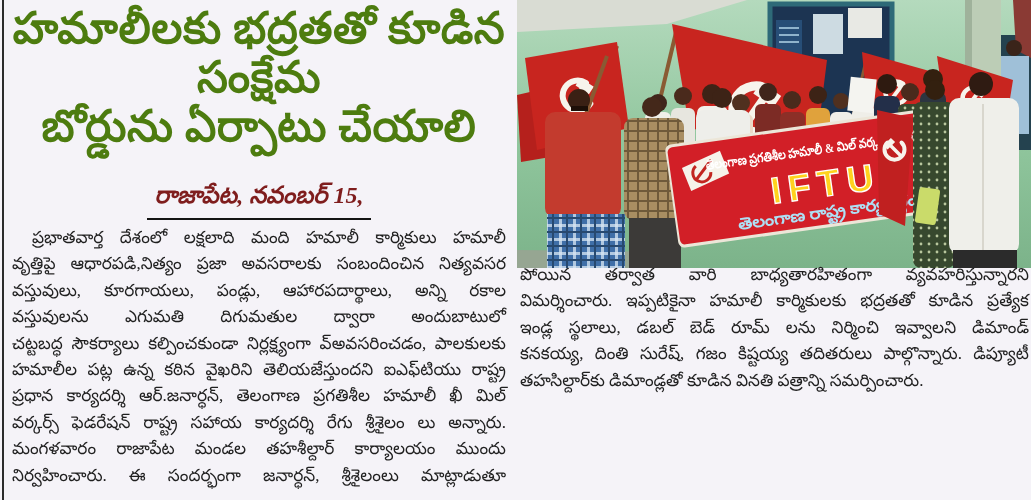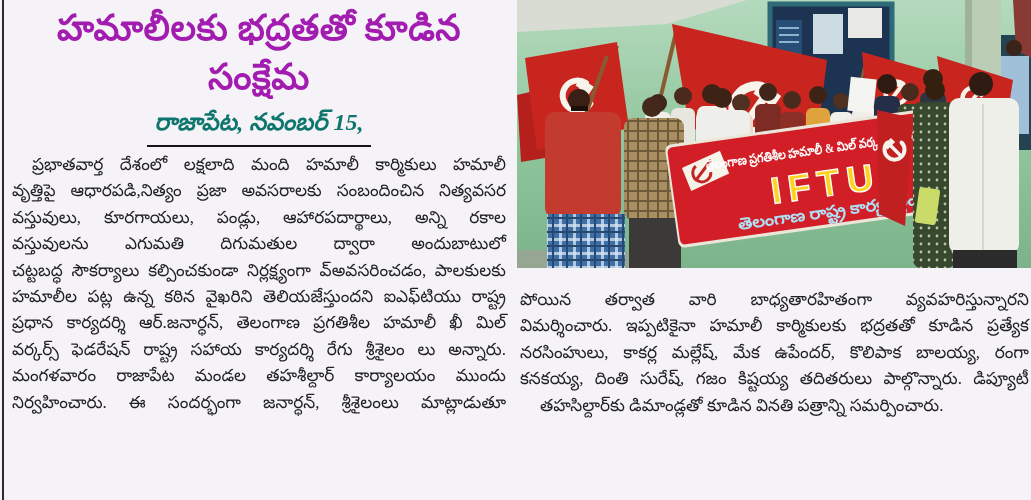--- a/index.html
+++ b/index.html
@@ -4,48 +4,49 @@
 <style>
   html,body{margin:0;padding:0;}
   body{
     width:1031px;height:500px;position:relative;overflow:hidden;
     background:#f5f3f8;
     font-family:"Liberation Serif", serif;
   }
   .left-rule{position:absolute;left:2px;top:0;width:2px;height:500px;background:#2b2b2b;}
   .left-col{position:absolute;left:12px;top:4px;width:494px;}
   .headline{
-    text-align:center;font-weight:bold;color:#a21caf;
-    font-size:36px;line-height:49px;letter-spacing:0.5px;
+    text-align:center;font-weight:bold;color:#4d7c0f;
+    font-size:44px;line-height:49px;letter-spacing:0.5px;
   }
   .dateline-wrap{text-align:center;margin-top:7px;}
   .dateline{
-    display:inline-block;font-size:24px;font-weight:bold;font-style:italic;color:#0f766e;
-    border-bottom:2.5px solid #141414;padding:0 8px 3px 8px;
+    display:inline-block;font-size:24px;font-weight:bold;font-style:italic;color:#7f1d1d;
+    border-bottom:2.5px solid #141414;padding:0 8px 3px 8px;margin-top:24px;
   }
   .body-block{margin-top:5px;}
   .bodyline{
     font-size:17px;line-height:26.4px;color:#1f1f1f;
     text-align:justify;text-align-last:justify;
     white-space:nowrap;overflow:visible;
   }
   .bodyline.indent{text-indent:20px;}
-  .bodyline.last-left{text-align-last:left;margin-left:20px;}
-  .right-col{position:absolute;left:520px;top:287px;width:509px;}
+  .bodyline.last-left{text-align-last:left;}
+  .right-col{position:absolute;left:520px;top:262px;width:509px;}
   .photo-wrap{position:absolute;left:517px;top:0;width:514px;height:268px;}
   .photo-wrap svg{display:block;}
 </style>
 </head>
 <body>
 
 <div class="left-rule"></div>
 
 <div class="left-col">
   <div class="headline">
     <div>హమాలీలకు భద్రతతో కూడిన సంక్షేమ</div>
+    <div>బోర్డును ఏర్పాటు చేయాలి</div>
   </div>
   <div class="dateline-wrap">
     <span class="dateline">రాజాపేట, నవంబర్ 15,</span>
   </div>
   <div class="body-block">
     <div class="bodyline indent">ప్రభాతవార్త దేశంలో లక్షలాది మంది హమాలీ కార్మికులు హమాలీ</div>
     <div class="bodyline">వృత్తిపై ఆధారపడి,నిత్యం ప్రజా అవసరాలకు సంబందించిన నిత్యవసర</div>
     <div class="bodyline">వస్తువులు, కూరగాయలు, పండ్లు, ఆహారపదార్థాలు, అన్ని రకాల</div>
     <div class="bodyline">వస్తువులను ఎగుమతి దిగుమతుల ద్వారా అందుబాటులో</div>
     <div class="bodyline">చట్టబద్ధ సౌకర్యాలు కల్పించకుండా నిర్లక్ష్యంగా వ్అవసరించడం, పాలకులకు</div>
@@ -191,16 +192,16 @@
       <rect x="432" y="98" width="70" height="156" rx="10" fill="#efefea"></rect>
       <line x1="466" y1="104" x2="466" y2="250" stroke="#d8d6cd" stroke-width="2"></line>
       <rect x="436" y="250" width="64" height="18" fill="#2b2b2b"></rect>
     </g>
   </svg>
 </div>
 
 <div class="right-col">
   <div class="bodyline">పోయిన తర్వాత వారి బాధ్యతారహితంగా వ్యవహరిస్తున్నారని</div>
   <div class="bodyline">విమర్శించారు. ఇప్పటికైనా హమాలీ కార్మికులకు భద్రతతో కూడిన ప్రత్యేక</div>
-  <div class="bodyline">నరసింహులు, కాకర్ల మల్లేష్, మేక ఉపేందర్, కొలిపాక బాలయ్య, రంగా</div>
+  <div class="bodyline">ఇండ్ల స్థలాలు, డబల్ బెడ్ రూమ్ లను నిర్మించి ఇవ్వాలని డిమాండ్</div>
   <div class="bodyline">కనకయ్య, దింతి సురేష్, గజం కిష్టయ్య తదితరులు పాల్గొన్నారు. డిప్యూటీ</div>
   <div class="bodyline last-left">తహసిల్దార్‌కు డిమాండ్లతో కూడిన వినతి పత్రాన్ని సమర్పించారు.</div>
 </div>
 
 </body></html>

